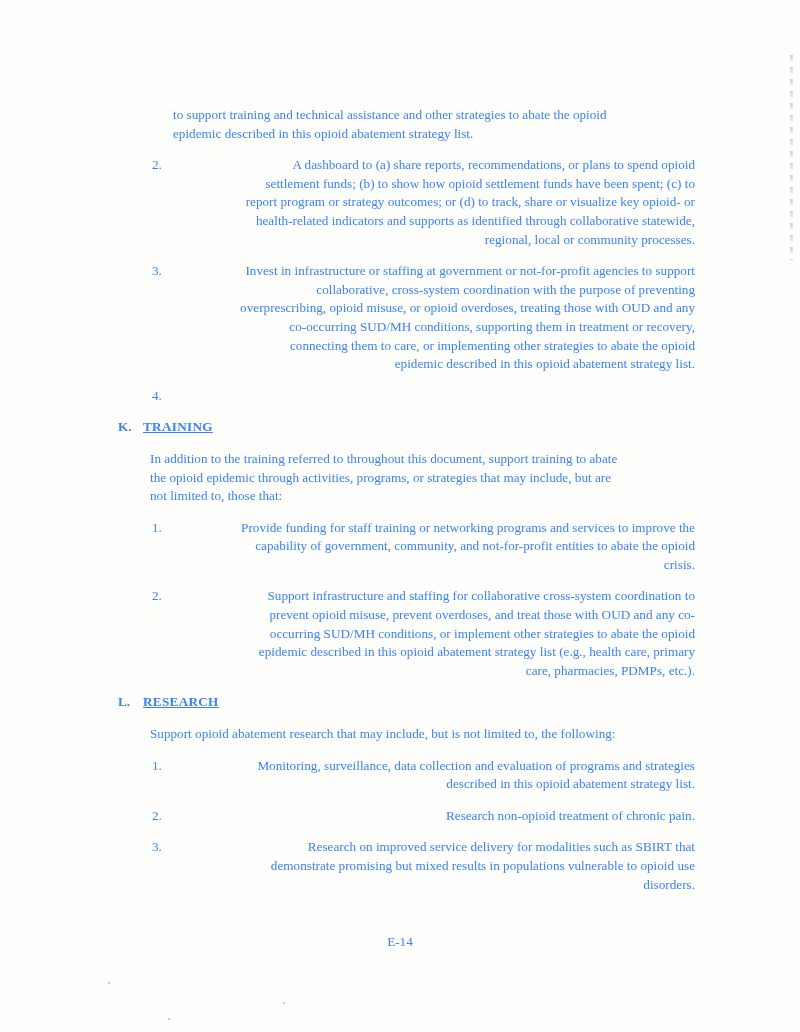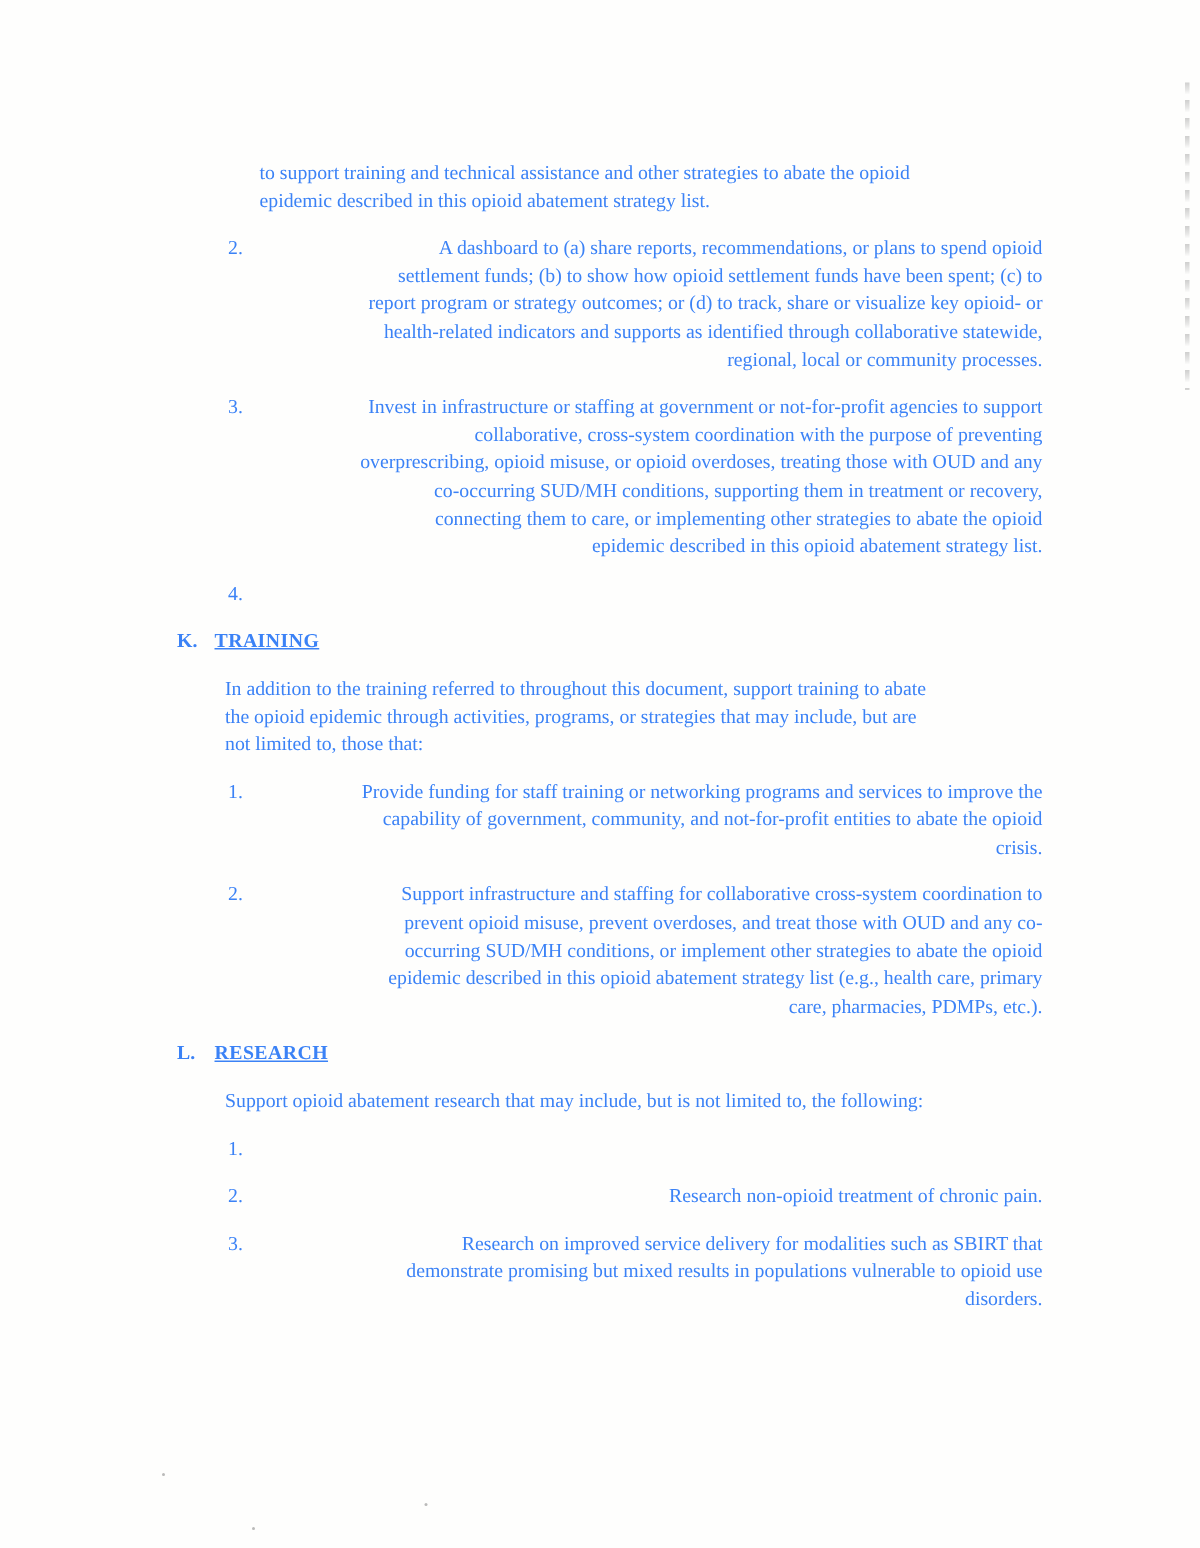--- a/index.html
+++ b/index.html
@@ -149,34 +149,37 @@
 
     <div class="heading">
       <span class="letter">L.</span>
       <span class="title">RESEARCH</span>
     </div>
 
     <p class="para">Support opioid abatement research that may include, but is not limited to, the following:</p>
 
     <div class="li">
       <span class="num">1.</span>
+      <span class="txt">Monitoring, surveillance, data collection and evaluation of programs and strategies
+described in this opioid abatement strategy list.</span>
     </div>
 
     <div class="li">
       <span class="num">2.</span>
       <span class="txt">Research non-opioid treatment of chronic pain.</span>
     </div>
 
     <div class="li">
       <span class="num">3.</span>
       <span class="txt">Research on improved service delivery for modalities such as SBIRT that
 demonstrate promising but mixed results in populations vulnerable to opioid use
 disorders.</span>
     </div>
 
   </div>
 
+  <div class="footer">E-14</div>
 
   <div class="artifact"></div>
   <div class="speck s1"></div>
   <div class="speck s2"></div>
   <div class="speck s3"></div>
 </div>
 
 </body></html>

